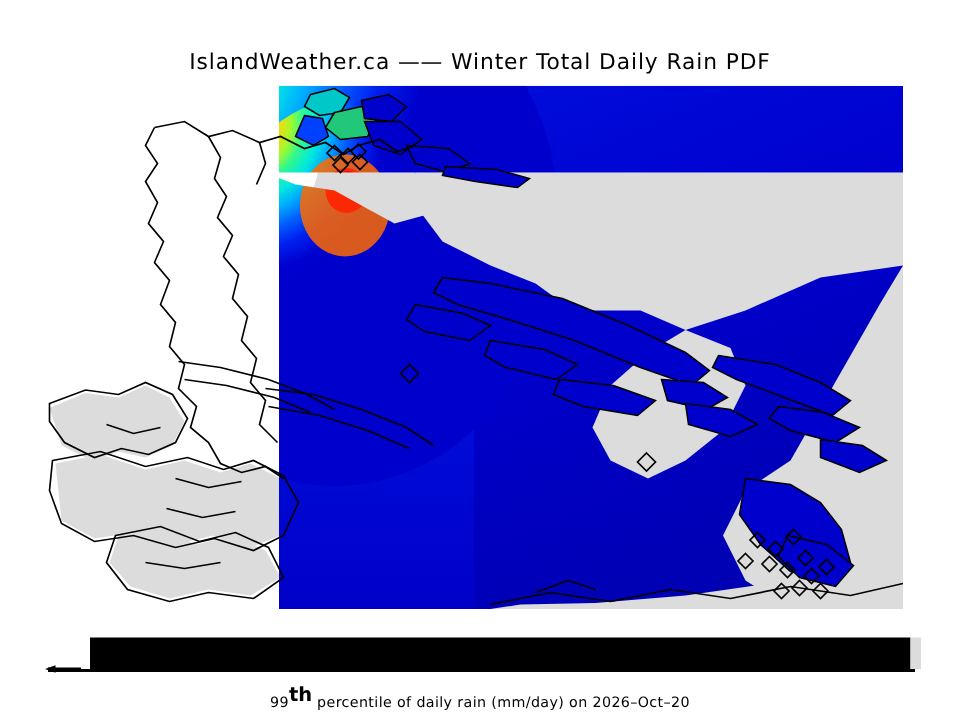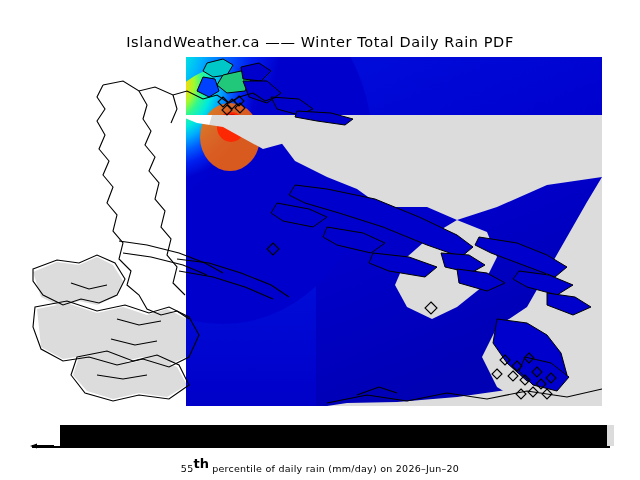--- a/index.html
+++ b/index.html
@@ -293,13 +293,13 @@
 <div id="colorbar-wrap">
   <div id="colorbar"></div>
   <div id="colorbar-cap"></div>
   <div id="colorbar-underline"></div>
   <svg id="colorbar-arrow" viewBox="0 0 26 7">
     <path d="M 2 5 L 24 5 L 24 3 L 2 3 Z" fill="#000000"></path>
     <path d="M 0 4 L 7 1.5 L 7 6.5 Z" fill="#000000"></path>
   </svg>
 </div>
 
-<div id="caption"><span class="cap-seg">55</span><sup>th</sup><span class="cap-seg"> percentile of daily rain (mm/day) on 2026–Jun–20</span></div>
+<div id="caption"><span class="cap-seg">99</span><sup>th</sup><span class="cap-seg"> percentile of daily rain (mm/day) on 2026–Oct–20</span></div>
 
 </body></html>

